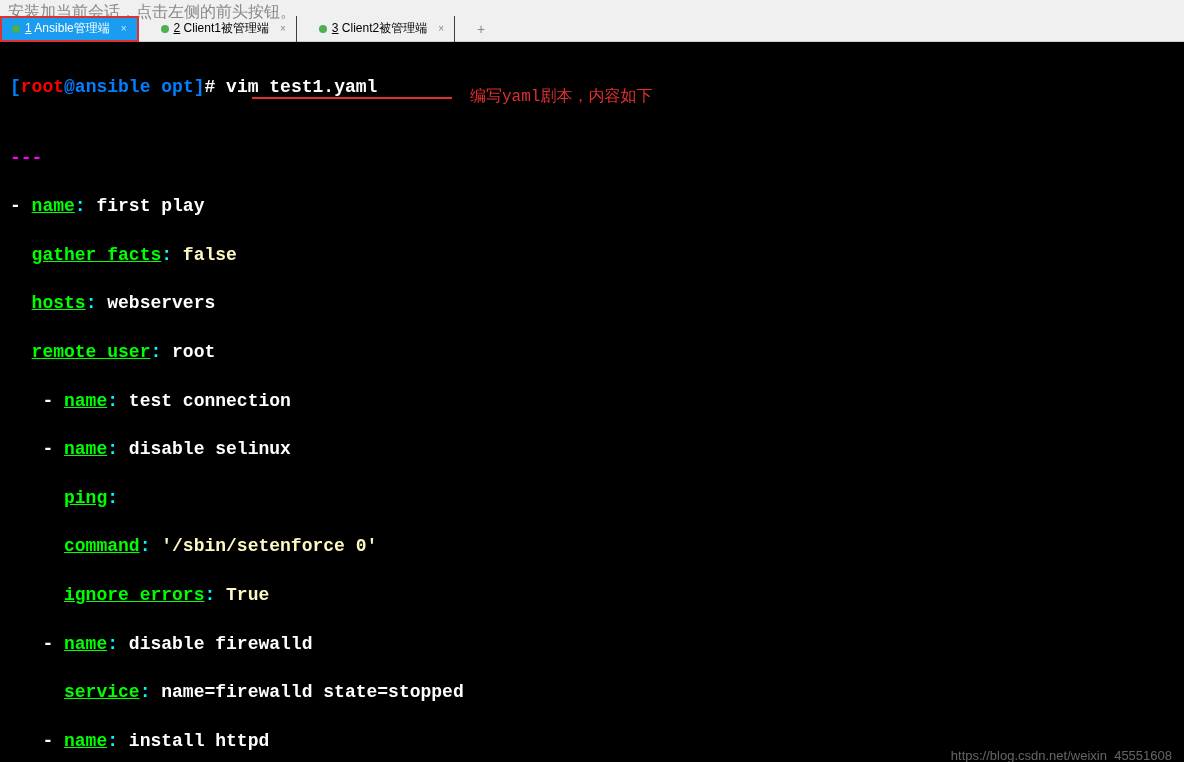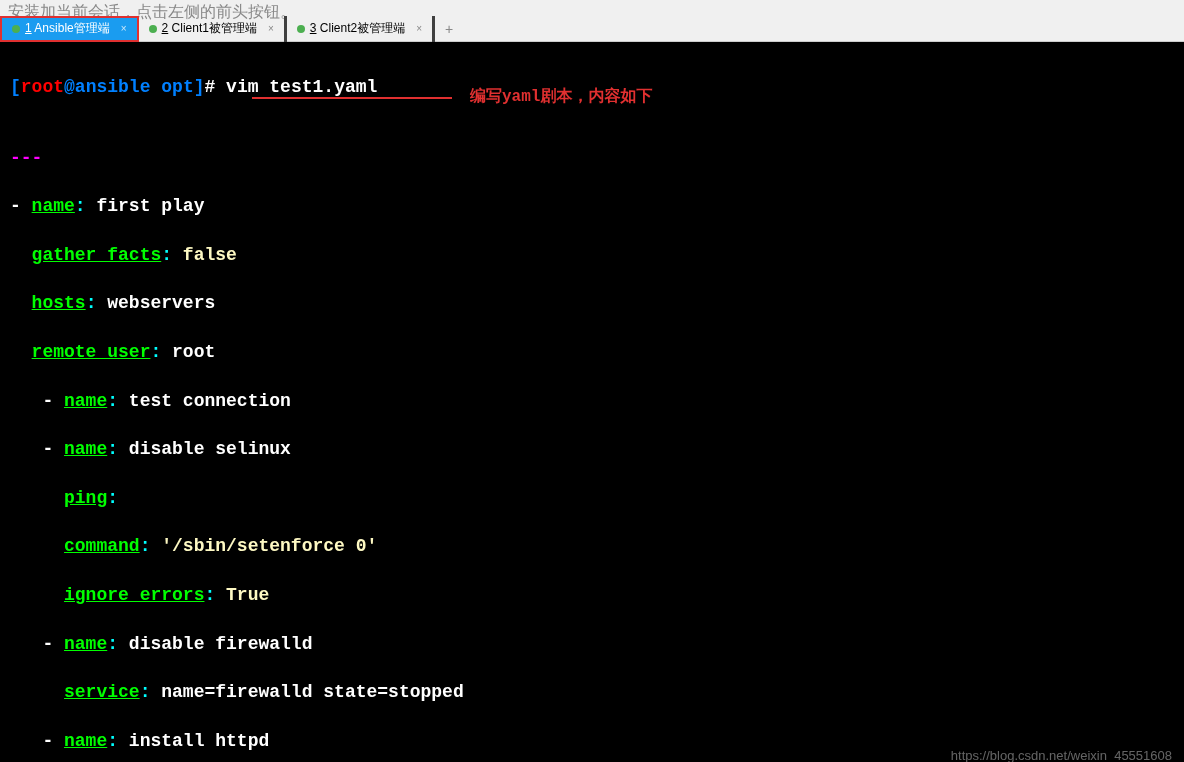--- a/index.html
+++ b/index.html
@@ -22,26 +22,27 @@
       padding: 2px 8px;
       height: 16px;
       white-space: nowrap;
     }
     .tab-bar {
       background: #f0f0f0;
       display: flex;
       align-items: center;
       height: 26px;
       border-bottom: 1px solid #ccc;
+      gap: 12px;
     }
     .tab {
       display: flex;
       align-items: center;
       padding: 4px 10px;
-      border-right: 3px solid #404040;
+      border-right: 1px solid #404040;
       font-size: 12px;
       cursor: pointer;
       height: 26px;
       gap: 5px;
     }
     .tab.active {
       background: #1a9cf0;
       color: #fff;
       border: 2px solid #e03030;
     }
@@ -87,21 +88,21 @@
     }
     .bracket { color: #0080ff; }
     .user { color: #ff0000; }
     .at-host { color: #0080ff; }
     .dir { color: #0080ff; }
     .hash { color: #fff; }
     .cmd { color: #fff; }
     .annotation {
       color: #e03030;
       font-size: 16px;
-      font-weight: bold;
+      font-weight: normal;
       position: absolute;
       top: 18px;
       left: 470px;
     }
     .yaml-content {
       margin-top: 20px;
       white-space: pre;
     }
     .yaml-line {
       white-space: pre;

